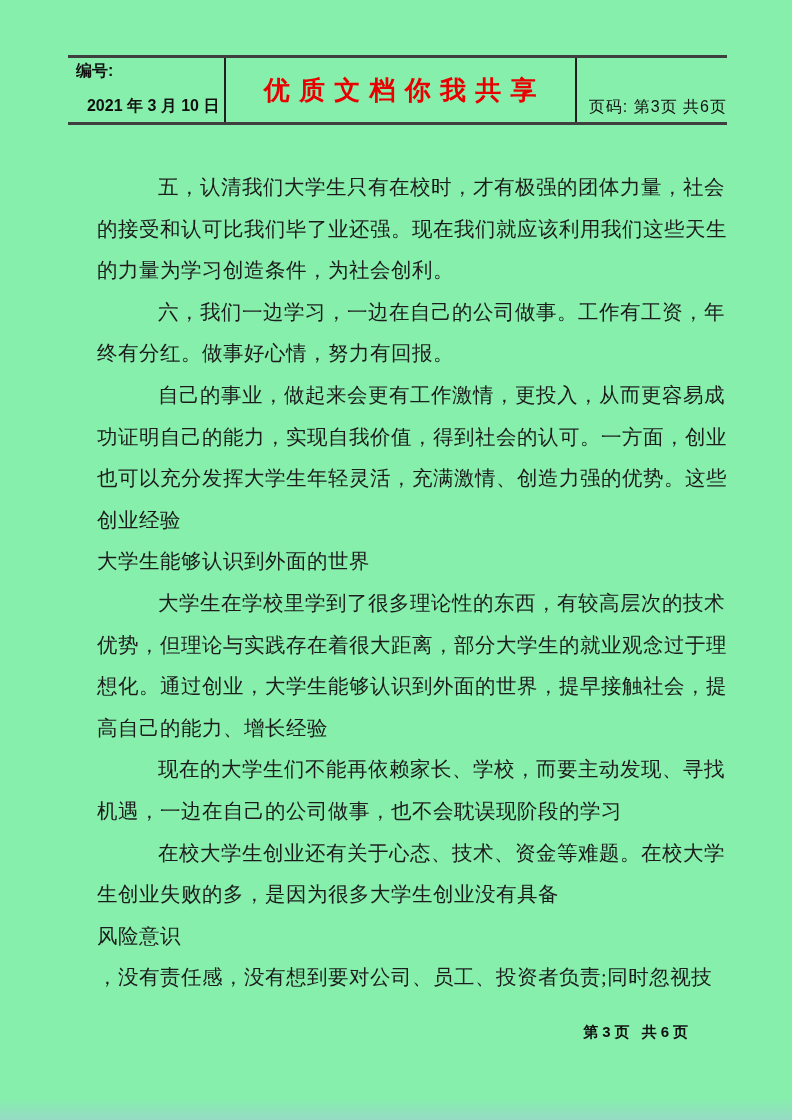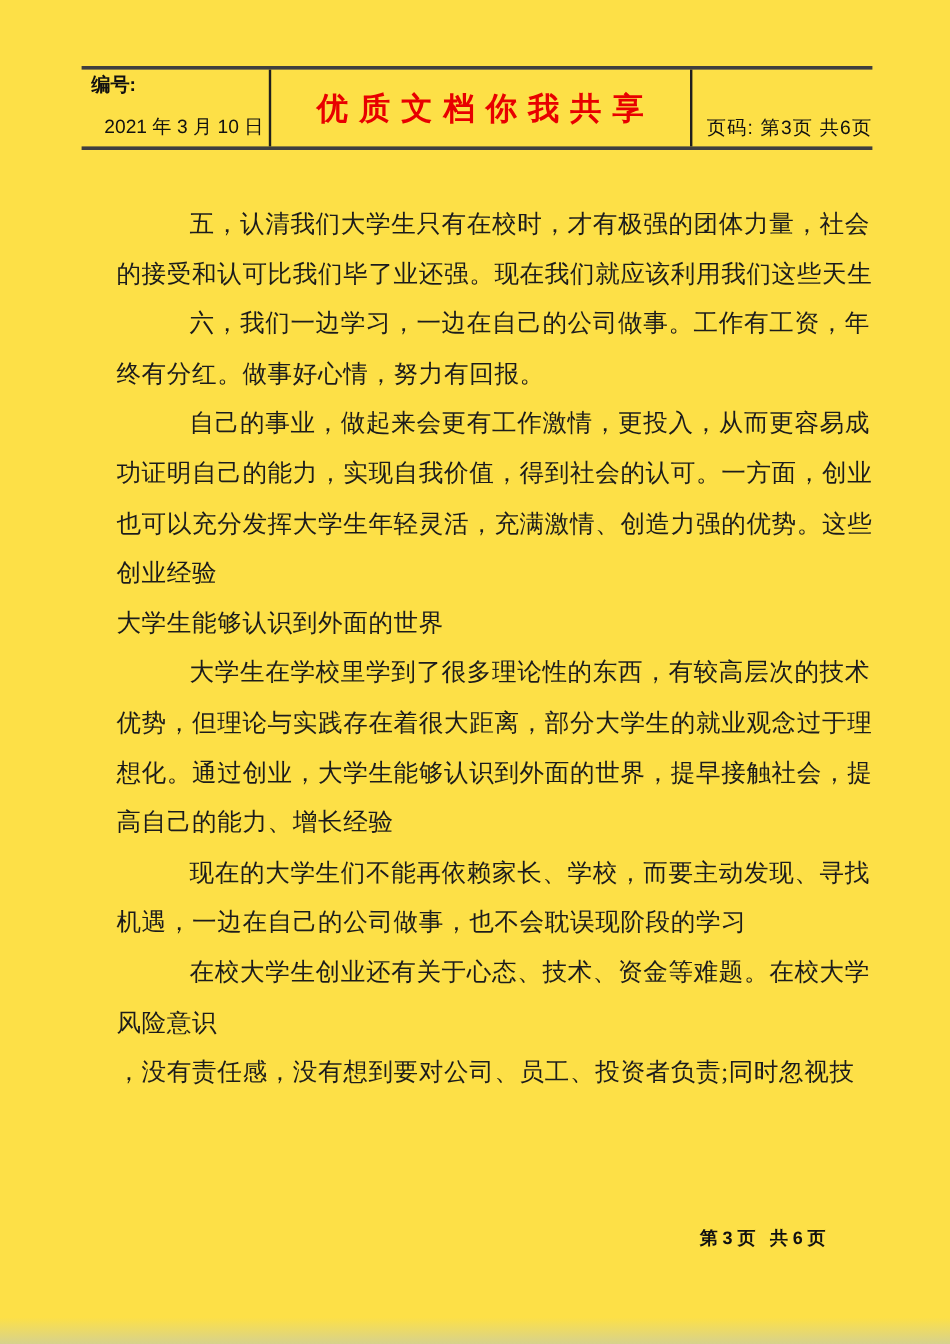--- a/index.html
+++ b/index.html
@@ -6,21 +6,21 @@
     margin: 0; padding: 0;
     width: 792px; height: 1120px;
     background: #ffffff;
     font-family: "Liberation Serif", "DejaVu Serif", serif;
     color: #1c1c1c;
     overflow: hidden;
   }
   .page {
     position: absolute; inset: 0;
     width: 792px; height: 1120px;
-    background: #fde047;
+    background: #86efac;
   }
   
   .page::after {
     content: "";
     position: absolute; left: 0; right: 0; bottom: 0; height: 22px;
     background:
       linear-gradient(to top, rgba(168,193,226,0.45), rgba(168,193,226,0));
     pointer-events: none;
   }
 
@@ -39,21 +39,21 @@
     width: 165px; box-sizing: border-box;
     border-right: 2px solid #1f1f1f;
     position: relative;
   }
   .number-label {
     position: absolute; top: 3px; left: 8px;
     font-weight: bold; font-size: 16px;
   }
   .header-date {
     position: absolute; bottom: 5px; right: 5px;
-    font-weight: normal; font-size: 16px;
+    font-weight: bold; font-size: 16px;
     white-space: nowrap;
     margin-left: 30px;
   }
   .cell-mid {
     width: 365px; box-sizing: border-box;
     border-right: 2px solid #1f1f1f;
     display: flex; align-items: center; justify-content: center;
   }
   .header-title {
     font-size: 26px; font-weight: bold;
@@ -105,33 +105,35 @@
     </div>
     <div class="cell-right">
       <span>页码: 第3页 共6页</span>
     </div>
   </div>
 
   <div class="document-body">
 
   <div class="line indent">五，认清我们大学生只有在校时，才有极强的团体力量，社会</div>
       <div class="line">的接受和认可比我们毕了业还强。现在我们就应该利用我们这些天生</div>
+      <div class="line">的力量为学习创造条件，为社会创利。</div>
       <div class="line indent">六，我们一边学习，一边在自己的公司做事。工作有工资，年</div>
       <div class="line">终有分红。做事好心情，努力有回报。</div>
       <div class="line indent">自己的事业，做起来会更有工作激情，更投入，从而更容易成</div>
       <div class="line">功证明自己的能力，实现自我价值，得到社会的认可。一方面，创业</div>
       <div class="line">也可以充分发挥大学生年轻灵活，充满激情、创造力强的优势。这些</div>
       <div class="line">创业经验</div>
       <div class="line">大学生能够认识到外面的世界</div>
       <div class="line indent">大学生在学校里学到了很多理论性的东西，有较高层次的技术</div>
       <div class="line">优势，但理论与实践存在着很大距离，部分大学生的就业观念过于理</div>
       <div class="line">想化。通过创业，大学生能够认识到外面的世界，提早接触社会，提</div>
       <div class="line">高自己的能力、增长经验</div>
       <div class="line indent">现在的大学生们不能再依赖家长、学校，而要主动发现、寻找</div>
       <div class="line">机遇，一边在自己的公司做事，也不会耽误现阶段的学习</div>
       <div class="line indent">在校大学生创业还有关于心态、技术、资金等难题。在校大学</div>
+      <div class="line">生创业失败的多，是因为很多大学生创业没有具备</div>
       <div class="line">风险意识</div>
       <div class="line">，没有责任感，没有想到要对公司、员工、投资者负责;同时忽视技</div>
     </div>
 
   <div class="page-footer">第3页 共6页</div>
 
 </div>
 
 </body></html>

